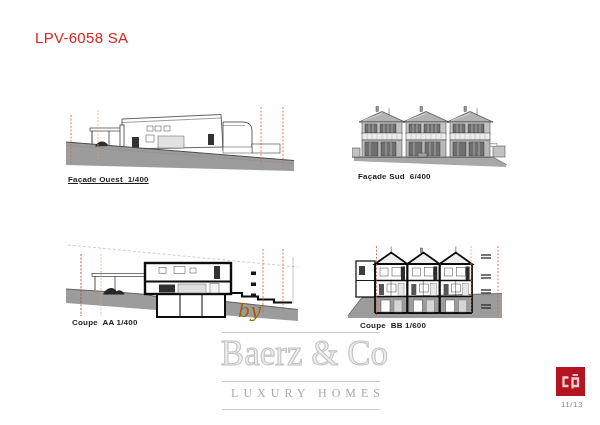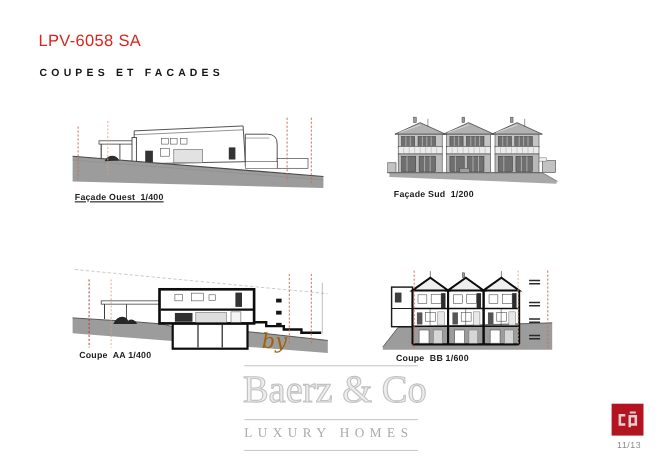--- a/index.html
+++ b/index.html
@@ -42,39 +42,38 @@
     font-family:"DejaVu Serif","Liberation Serif",serif;font-style:italic;
     font-size:19px;color:#a16207;
   }
   .wm-line{position:absolute;left:222px;width:158px;height:0;border-top:1px solid #c9c9c9;z-index:5;}
   .wm-brand{
     position:absolute;left:214px;top:336px;width:174px;text-align:right;z-index:5;
     font-family:"Liberation Serif",serif;font-size:35px;font-weight:normal;
     color:#ededed;-webkit-text-stroke:1px #c2c2c2;line-height:1;
   }
   .wm-tagline{
-    position:absolute;left:222px;top:385px;width:163px;text-align:left;z-index:5;
+    position:absolute;left:222px;top:385px;width:163px;text-align:right;z-index:5;
     font-family:"Liberation Serif",serif;font-size:12px;letter-spacing:5px;
     color:#ababab;line-height:1.4;
   }
   .logo{
     position:absolute;left:556px;top:367px;width:29px;height:29px;
     background:var(--logo-red);
   }
   .pagenum{
     position:absolute;left:561px;top:400px;font-size:8px;color:#8a8a8a;letter-spacing:0.5px;
   }
 </style>
 </head>
 <body>
 
 <div class="page">
 
   <div class="title">LPV-6058 SA</div>
-  <div class="subtitle">COUPES ET FACADES</div>
 
   <svg class="drawing" style="left:62px;top:101px;" width="240" height="74" viewBox="0 0 240 74">
 
     <g>
       <rect x="28" y="27" width="34" height="3" fill="#fff" stroke="#3c3c3c" stroke-width="0.7"></rect>
       <line x1="30" y1="30" x2="30" y2="45" stroke="#3c3c3c" stroke-width="1"></line>
       <line x1="47" y1="30" x2="47" y2="44" stroke="#3c3c3c" stroke-width="0.8"></line>
     </g>
 
     <g>
@@ -200,21 +199,21 @@
         <line x1="37" y1="30.8" x2="37" y2="36.5" stroke="#aaa" stroke-width="0.5"></line>
         <rect x="2" y="37" width="40" height="17" fill="#b9b9b9" stroke="#3a3a3a" stroke-width="0.5"></rect>
         <rect x="5" y="39" width="13" height="14" class="gwin"></rect>
         <rect x="21" y="39" width="15" height="14" class="gwin"></rect>
         <line x1="10" y1="39" x2="10" y2="53" stroke="#ddd" stroke-width="0.5"></line>
         <line x1="26" y1="39" x2="26" y2="53" stroke="#ddd" stroke-width="0.5"></line>
         <line x1="31" y1="39" x2="31" y2="53" stroke="#ddd" stroke-width="0.5"></line>
       </g>
     </g>
   </svg>
-  <div class="dlabel" style="left:358px;top:172px;">Façade Sud  1/200</div>
+  <div class="dlabel" style="left:358px;top:172px;">Façade Sud  6/400</div>
 
   <svg class="drawing" style="left:62px;top:241px;" width="242" height="84" viewBox="0 0 242 84">
     <line x1="6" y1="4" x2="236" y2="26" stroke="#b0b0b0" stroke-width="0.6" stroke-dasharray="3 2"></line>
 
     <g>
       <polygon class="terr" points="4,48 60,51.5 85,53.5 95,56 168,61 236,68.5 236,80 4,62"></polygon>
       <polyline points="4,48 60,51.5 85,53.5 95,56 168,61 236,68.5" fill="none" stroke="#555" stroke-width="0.9"></polyline>
     </g>
 
     <g>

